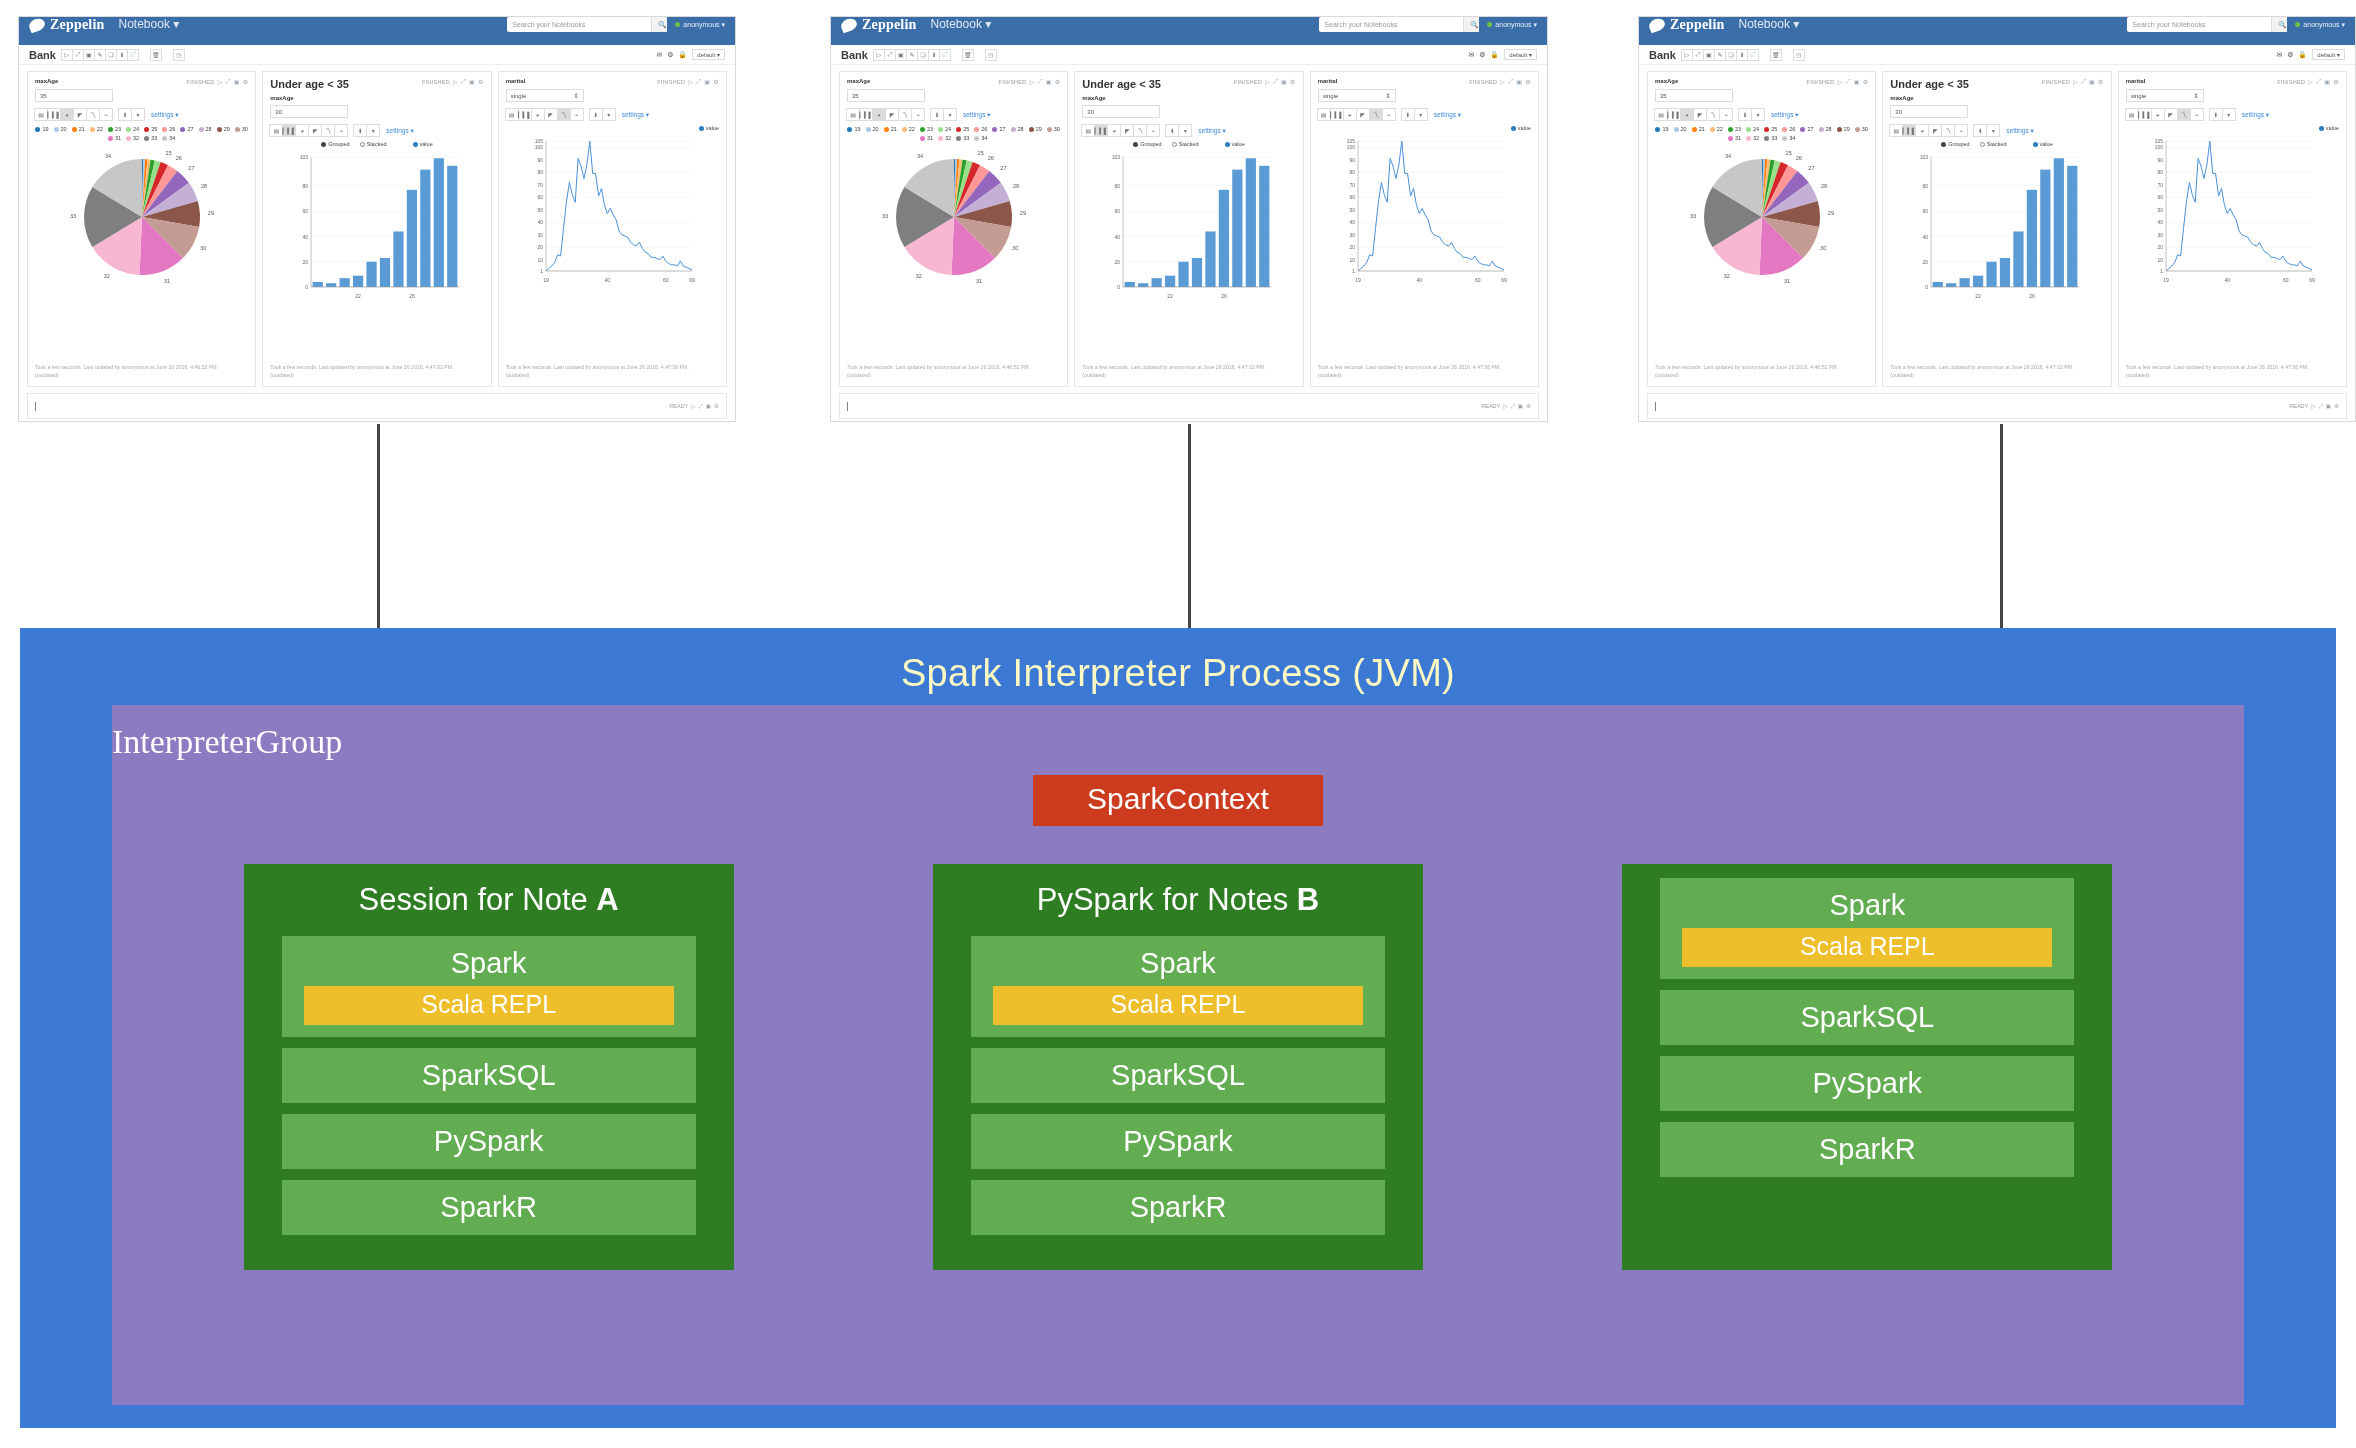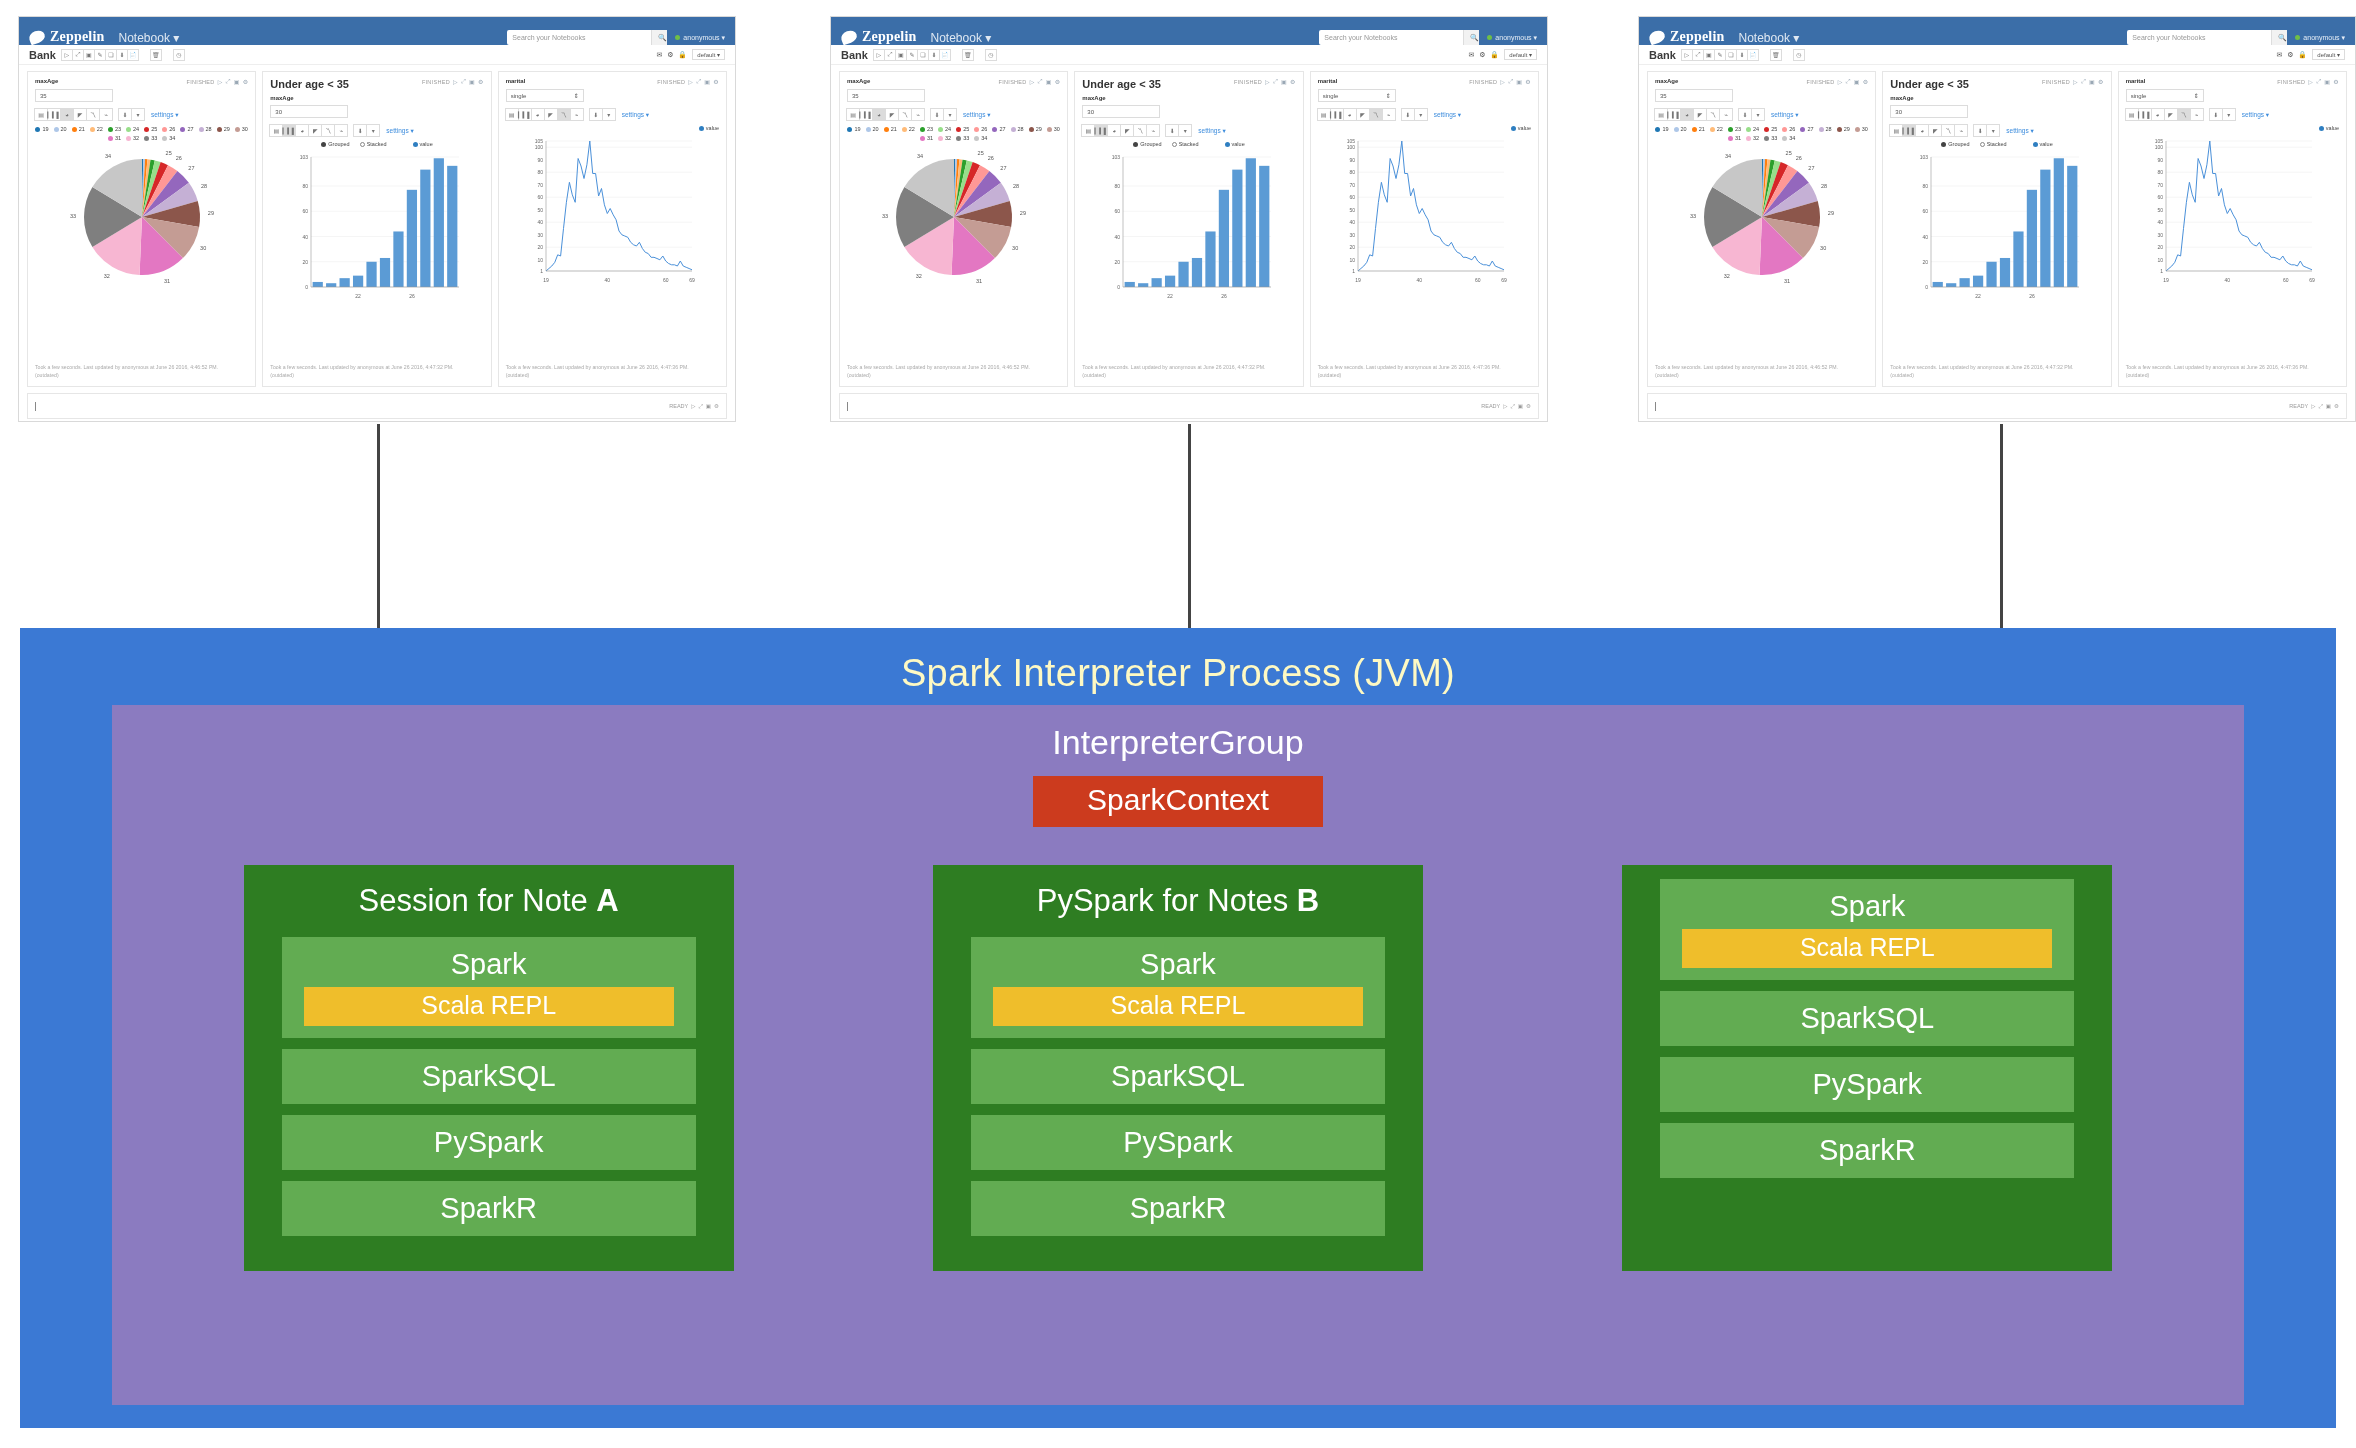--- a/index.html
+++ b/index.html
@@ -19,21 +19,21 @@
     background:#ffffff;
     border:1px solid #d9d9d9;
     overflow:hidden;
   }
   .shot.s1 { left:18px;  top:16px; }
   .shot.s2 { left:830px; top:16px; }
   .shot.s3 { left:1638px;top:16px; }
 
   .navbar {
     height:28px; background:#3B6EA8;
-    display:flex; align-items:flex-end; padding:0 10px;
+    display:flex; align-items:flex-start; padding:0 10px;
   }
   .brand { display:flex; align-items:center; gap:5px; }
   .brand-logo {
     width:16px; height:12px; border-radius:50% 50% 50% 10%;
     background:#ffffff; transform:rotate(-20deg);
     display:inline-block;
   }
   .brand-name {
     color:#fff; font-family:"Liberation Serif", serif;
     font-weight:bold; font-size:14px; letter-spacing:.2px;
@@ -128,21 +128,21 @@
   }
   .arch-title {
     text-align:center; color:#fef9c3; font-size:38px; font-weight:normal;
     padding:14px 0 10px 0; letter-spacing:.3px;
   }
   .igroup {
     margin:0 92px; background:#8B7BC0; height:700px; position:relative;
     padding-top:18px;
   }
   .igroup-title {
-    text-align:center; color:#fff; font-size:34px; padding-bottom:14px;
+    color:#fff; font-size:34px; padding-bottom:14px;font-family:Liberation Serif, serif;
   }
   .sctx {
     width:290px; margin:0 auto; background:#CC3B1E; color:#fff;
     font-size:30px; text-align:center; padding:7px 0 10px 0;
   }
   .sessions { display:flex; justify-content:space-around; margin-top:38px; padding:0 32px; }
   .session {
     background:#2E7D22; width:490px; padding:14px 38px 24px 38px;
   }
   .session.mid  { background:#2E7D22; }

